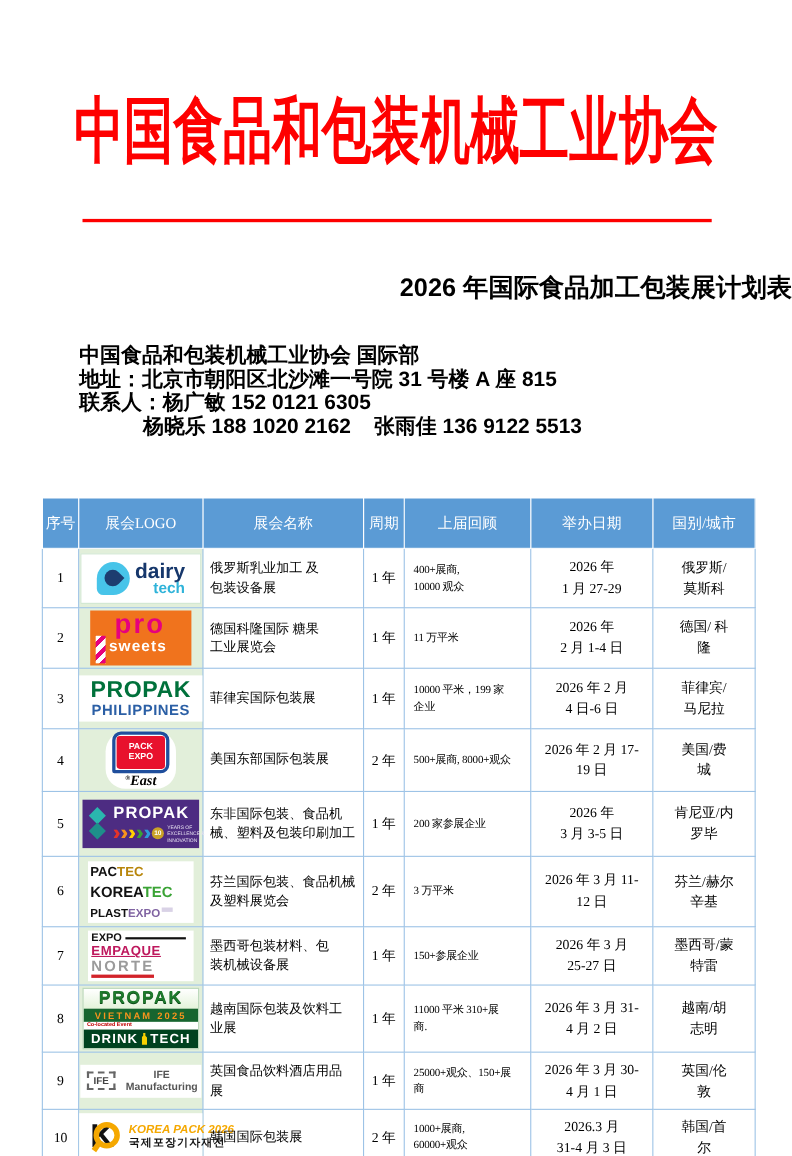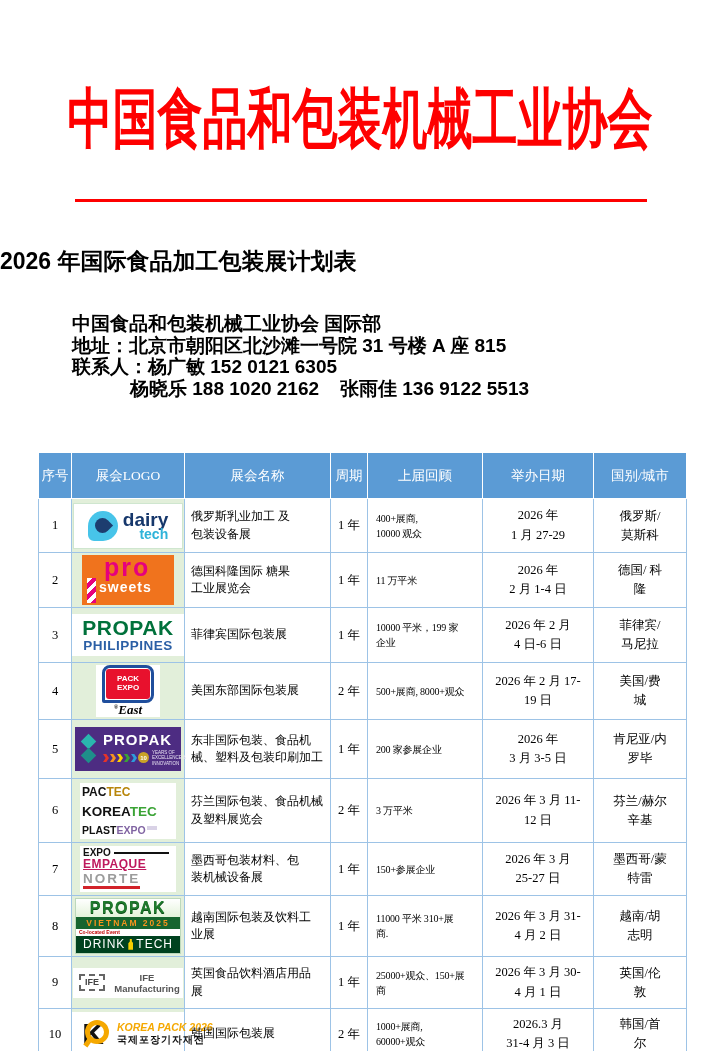--- a/index.html
+++ b/index.html
@@ -5,21 +5,21 @@
   html,body{margin:0;padding:0;}
   body{width:720px;height:1051px;background:#ffffff;position:relative;overflow:hidden;
        font-family:"Liberation Serif","DejaVu Serif",serif;color:#000;}
 
   
   .org-title{position:absolute;top:84px;left:0;width:720px;text-align:center;
     color:#fe0000;font-weight:bold;font-size:45px;line-height:1.1;
     transform:scaleY(1.45);transform-origin:top center;white-space:nowrap;
     font-family:"Liberation Serif","DejaVu Serif",serif;}
   .red-rule{position:absolute;top:199px;left:75px;width:572px;height:3px;background:#fe0000;}
-  .page-title{position:absolute;top:246px;left:0;width:720px;text-align:left;
+  .page-title{position:absolute;top:246px;left:0;width:720px;text-align:right;
     font-family:"Liberation Sans","DejaVu Sans",sans-serif;font-weight:bold;font-size:23px;}
 
   
   .contact{position:absolute;top:313px;left:72px;width:560px;
     font-family:"Liberation Sans","DejaVu Sans",sans-serif;font-weight:bold;
     font-size:19px;line-height:21.5px;}
   .contact .row{display:flex;}
   .contact .w268{width:268px;}
   .contact .row.indent{padding-left:58px;}
   .contact .row.indent .w268{width:210px;}
@@ -56,21 +56,21 @@
   .pro-t2{position:absolute;top:24px;left:17px;color:#fff;font-weight:800;font-size:14px;letter-spacing:1px;}
   .pro-cane{position:absolute;left:5px;bottom:2px;width:9px;height:25px;
     background:repeating-linear-gradient(135deg,#fff 0 4px,#e6007e 4px 8px);}
 
   
   .logo-ppk{width:112px;height:42px;background:#fff;flex-direction:column;align-items:center;justify-content:center;line-height:1.05;}
   .ppk1{color:#00713b;font-weight:800;font-size:21px;letter-spacing:0.5px;}
   .ppk2{color:#2b5fa5;font-weight:700;font-size:13.5px;letter-spacing:0.5px;}
 
   
-  .logo-pe{width:64px;height:52px;background:#fff;flex-direction:column;align-items:center;justify-content:center;}
+  .logo-pe{width:64px;height:52px;background:#fff;flex-direction:column;align-items:center;justify-content:center;border-radius:18px;}
   .pe-box{width:44px;height:30px;border:3px solid #1f4e9c;border-radius:8px 8px 8px 2px;background:#fff;
     display:flex;align-items:center;justify-content:center;padding:1px;}
   .pe-red{background:#e8112d;color:#fff;font-weight:800;font-size:8px;line-height:1.1;text-align:center;
     border-radius:3px;width:100%;height:100%;display:flex;align-items:center;justify-content:center;white-space:pre-line;}
   .pe-east{font-family:"Liberation Serif",serif;font-style:italic;font-weight:bold;font-size:13px;line-height:1.1;}
   .pe-reg{font-size:6px;vertical-align:super;}
 
   
   .logo-ppa{width:106px;height:44px;background:#4d2c82;align-items:center;gap:5px;padding:0 5px;}
   .ppa-dia{position:relative;width:18px;height:30px;flex:none;}
@@ -105,21 +105,21 @@
   .emp3{color:#9b9b9b;font-weight:800;font-size:13.5px;letter-spacing:2px;line-height:1.15;
     border-bottom:3px solid #d2232a;padding-bottom:0;}
 
   
   .logo-pvn{width:106px;height:56px;flex-direction:column;border:1px solid #bcd8bc;overflow:hidden;}
   .pvn1{flex:1;background:linear-gradient(#ffffff,#e4f3da);display:flex;align-items:center;justify-content:center;
     color:#1f7a2d;font-weight:900;font-size:16px;letter-spacing:1.5px;text-shadow:0 1px 0 #0c4d18;}
   .pvn2{background:#17652f;color:#f7941d;font-weight:800;font-size:8.5px;text-align:center;letter-spacing:2px;padding:1px 0;}
   .pvn3{background:#fff;height:7px;display:flex;align-items:center;}
   .pvn-co{color:#c00000;font-size:5px;font-weight:700;padding-left:3px;line-height:1;}
-  .pvn4{background:#00421f;color:#fff;font-weight:400;font-size:12px;display:flex;align-items:center;
+  .pvn4{background:#00421f;color:#fff;font-weight:700;font-size:12px;display:flex;align-items:center;
     justify-content:center;gap:3px;height:18px;letter-spacing:1px;}
   .pvn-bottle{width:5px;height:11px;background:#f7d000;clip-path:polygon(30% 0,70% 0,70% 25%,100% 40%,100% 100%,0 100%,0 40%,30% 25%);}
 
   
   .logo-ife{width:110px;height:30px;background:#fff;align-items:center;gap:6px;padding-left:6px;}
   .ife-box{border:2px dashed #666;color:#444;font-weight:800;font-size:9px;padding:1px 4px;line-height:1.2;}
   .ife-txt{color:#555;font-weight:700;font-size:9.5px;}
 
   
   .logo-kp{width:112px;height:44px;background:#fff;align-items:center;gap:6px;padding-left:3px;}

